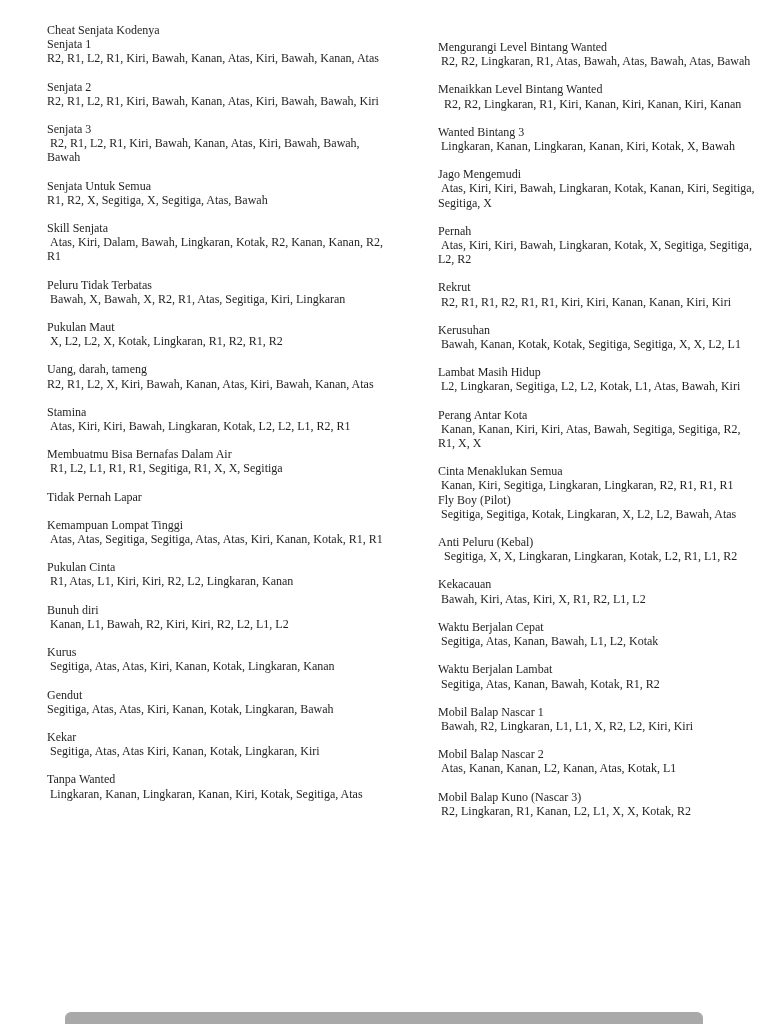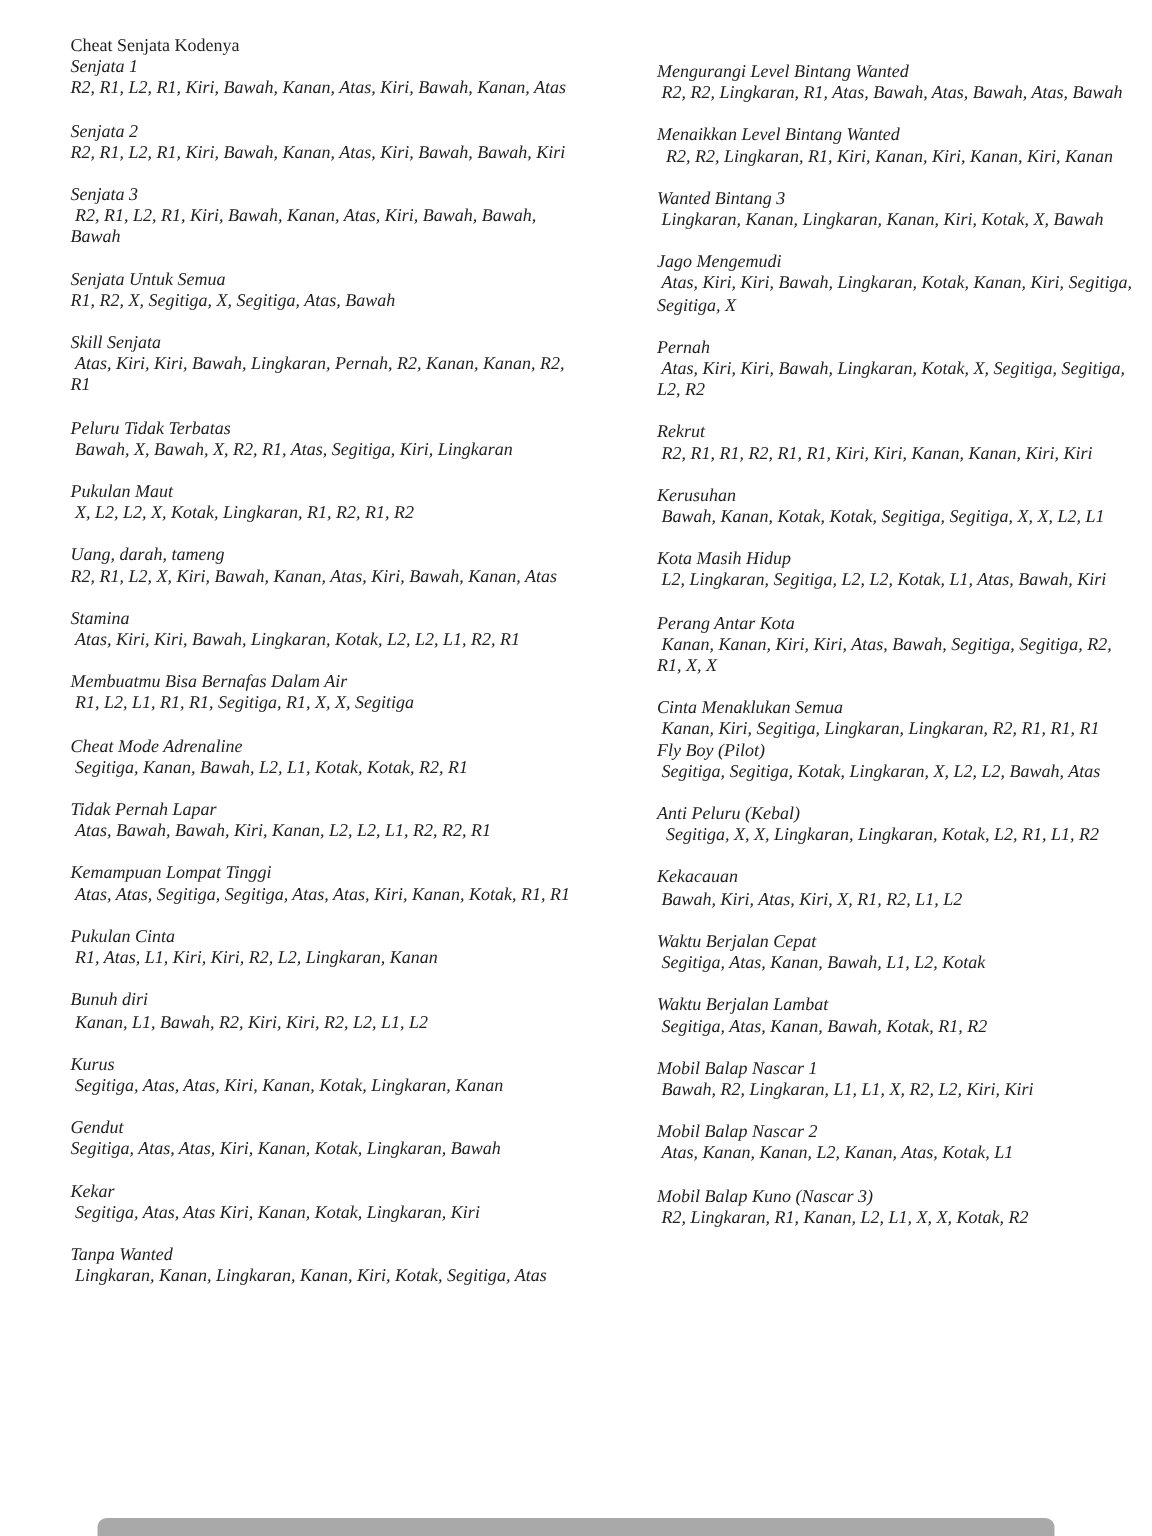--- a/index.html
+++ b/index.html
@@ -31,21 +31,20 @@
     width: 318px;
     padding-top: 17px;
     flex: none;
     margin-left: 30px;
   }
   .heading {
     margin: 0;
   }
   .entry {
     margin: 0 0 14px 0;
-    font-style: italic;
   }
   .entry.tight {
     margin-bottom: 0;
   }
   .entry .code {
     white-space: pre-wrap;
   }
   .bottom-bar {
     position: absolute;
     left: 65px;
@@ -75,21 +74,21 @@
           <div class="entry">
             <div class="title">Senjata 3</div>
             <div class="code"> R2, R1, L2, R1, Kiri, Bawah, Kanan, Atas, Kiri, Bawah, Bawah, Bawah</div>
           </div>
           <div class="entry">
             <div class="title">Senjata Untuk Semua</div>
             <div class="code">R1, R2, X, Segitiga, X, Segitiga, Atas, Bawah</div>
           </div>
           <div class="entry">
             <div class="title">Skill Senjata</div>
-            <div class="code"> Atas, Kiri, Kiri, Bawah, Lingkaran, Pernah, R2, Kanan, Kanan, R2, R1</div>
+            <div class="code"> Atas, Kiri, Dalam, Bawah, Lingkaran, Kotak, R2, Kanan, Kanan, R2, R1</div>
           </div>
           <div class="entry">
             <div class="title">Peluru Tidak Terbatas</div>
             <div class="code"> Bawah, X, Bawah, X, R2, R1, Atas, Segitiga, Kiri, Lingkaran</div>
           </div>
           <div class="entry">
             <div class="title">Pukulan Maut</div>
             <div class="code"> X, L2, L2, X, Kotak, Lingkaran, R1, R2, R1, R2</div>
           </div>
           <div class="entry">
@@ -98,26 +97,21 @@
           </div>
           <div class="entry">
             <div class="title">Stamina</div>
             <div class="code"> Atas, Kiri, Kiri, Bawah, Lingkaran, Kotak, L2, L2, L1, R2, R1</div>
           </div>
           <div class="entry">
             <div class="title">Membuatmu Bisa Bernafas Dalam Air</div>
             <div class="code"> R1, L2, L1, R1, R1, Segitiga, R1, X, X, Segitiga</div>
           </div>
           <div class="entry">
-            <div class="title">Cheat Mode Adrenaline</div>
-            <div class="code"> Segitiga, Kanan, Bawah, L2, L1, Kotak, Kotak, R2, R1</div>
-          </div>
-          <div class="entry">
             <div class="title">Tidak Pernah Lapar</div>
-            <div class="code"> Atas, Bawah, Bawah, Kiri, Kanan, L2, L2, L1, R2, R2, R1</div>
           </div>
           <div class="entry">
             <div class="title">Kemampuan Lompat Tinggi</div>
             <div class="code"> Atas, Atas, Segitiga, Segitiga, Atas, Atas, Kiri, Kanan, Kotak, R1, R1</div>
           </div>
           <div class="entry">
             <div class="title">Pukulan Cinta</div>
             <div class="code"> R1, Atas, L1, Kiri, Kiri, R2, L2, Lingkaran, Kanan</div>
           </div>
           <div class="entry">
@@ -165,21 +159,21 @@
         </div>
         <div class="entry">
           <div class="title">Rekrut</div>
           <div class="code"> R2, R1, R1, R2, R1, R1, Kiri, Kiri, Kanan, Kanan, Kiri, Kiri</div>
         </div>
         <div class="entry">
           <div class="title">Kerusuhan</div>
           <div class="code"> Bawah, Kanan, Kotak, Kotak, Segitiga, Segitiga, X, X, L2, L1</div>
         </div>
         <div class="entry">
-          <div class="title">Kota Masih Hidup</div>
+          <div class="title">Lambat Masih Hidup</div>
           <div class="code"> L2, Lingkaran, Segitiga, L2, L2, Kotak, L1, Atas, Bawah, Kiri</div>
         </div>
         <div class="entry">
           <div class="title">Perang Antar Kota</div>
           <div class="code"> Kanan, Kanan, Kiri, Kiri, Atas, Bawah, Segitiga, Segitiga, R2, R1, X, X</div>
         </div>
         <div class="entry tight">
           <div class="title">Cinta Menaklukan Semua</div>
           <div class="code"> Kanan, Kiri, Segitiga, Lingkaran, Lingkaran, R2, R1, R1, R1</div>
         </div>

